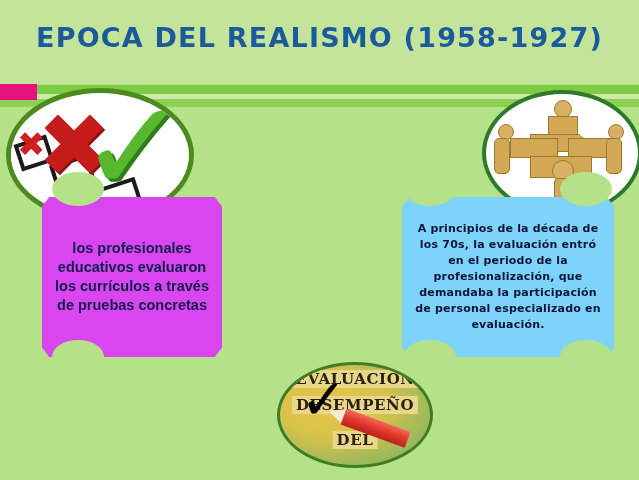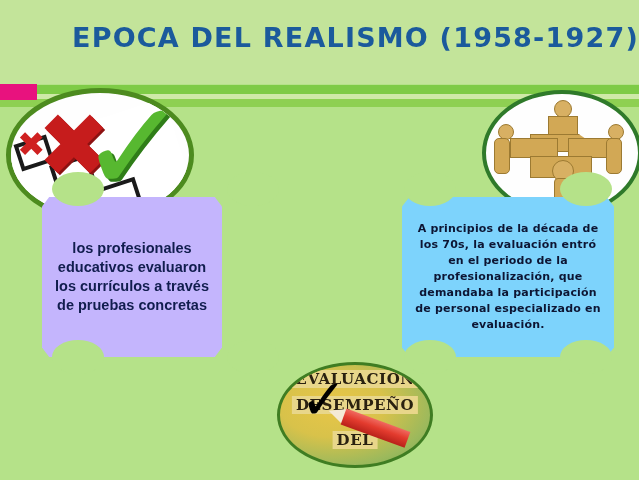--- a/index.html
+++ b/index.html
@@ -6,21 +6,21 @@
   body{
     width:639px;height:480px;overflow:hidden;
     font-family:"Liberation Sans",sans-serif;
     background:#b5e289;
   }
   #slide{position:relative;width:639px;height:480px;background:#b5e289;overflow:hidden;}
 
   
   .header-band{position:absolute;left:0;top:0;width:639px;height:84px;background:#c3e49a;}
   .title{
-    position:absolute;left:0;top:22px;width:639px;text-align:right;
+    position:absolute;left:0;top:22px;width:639px;text-align:center;
     font-family:"DejaVu Sans",sans-serif;
     font-size:27px;font-weight:bold;letter-spacing:1.2px;
     color:#1b5a9c;white-space:nowrap;
   }
 
   
   .stripe-dark{position:absolute;left:0;top:85px;width:639px;height:9px;background:#7ecb46;}
   .stripe-light{position:absolute;left:0;top:94px;width:639px;height:5px;background:#cfe9a8;}
   .stripe-dark2{position:absolute;left:0;top:99px;width:639px;height:8px;background:#8ed052;}
   .magenta-tab{position:absolute;left:0;top:84px;width:37px;height:16px;background:#e8127e;}
@@ -71,21 +71,21 @@
   .puzzle-piece{
     position:absolute;
     display:flex;align-items:center;justify-content:center;
     text-align:center;
     box-sizing:border-box;
   }
   .puzzle-text{padding:0 10px;}
 
   
   #piece-left{
-    left:42px;top:17px;width:180px;height:160px;background:#c4b5fd;
+    left:42px;top:17px;width:180px;height:160px;background:#d946ef;
     -webkit-clip-path:polygon(0% 6%,4% 0%,96% 0%,100% 6%,100% 94%,96% 100%,4% 100%,0% 94%);
     clip-path:polygon(0% 6%,4% 0%,96% 0%,100% 6%,100% 94%,96% 100%,4% 100%,0% 94%);
   }
   #piece-left .puzzle-text{
     color:#111d4e;font-size:14.5px;font-weight:bold;line-height:19px;
     font-family:"Liberation Sans",sans-serif;
   }
 
   
   #piece-mid{

